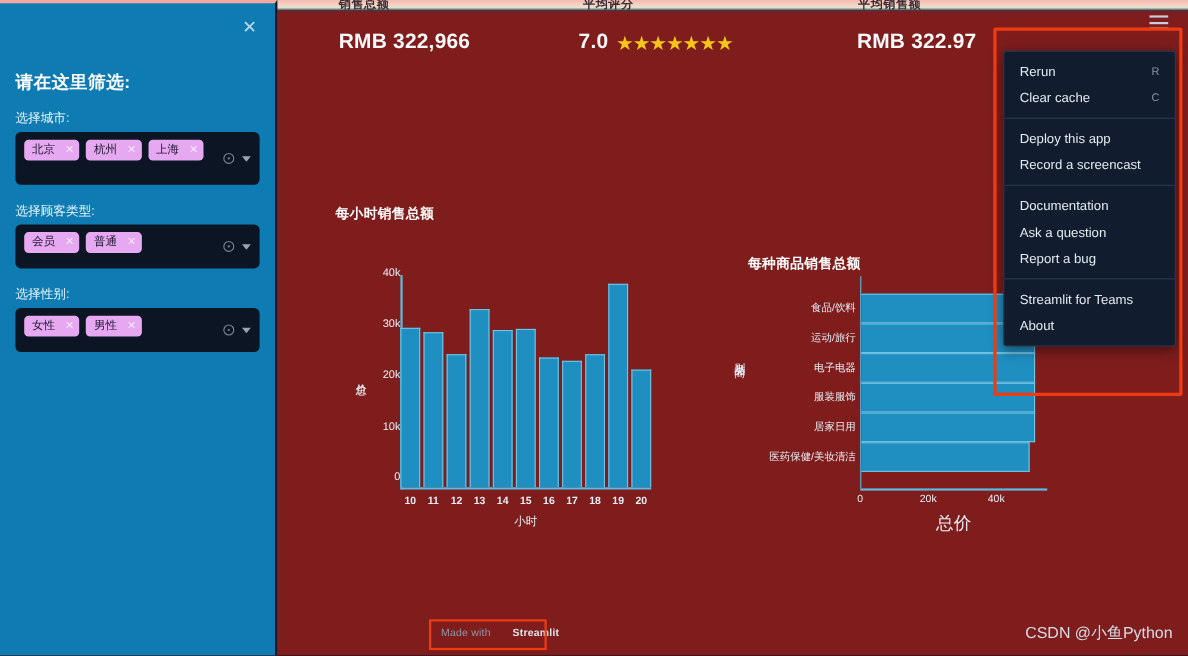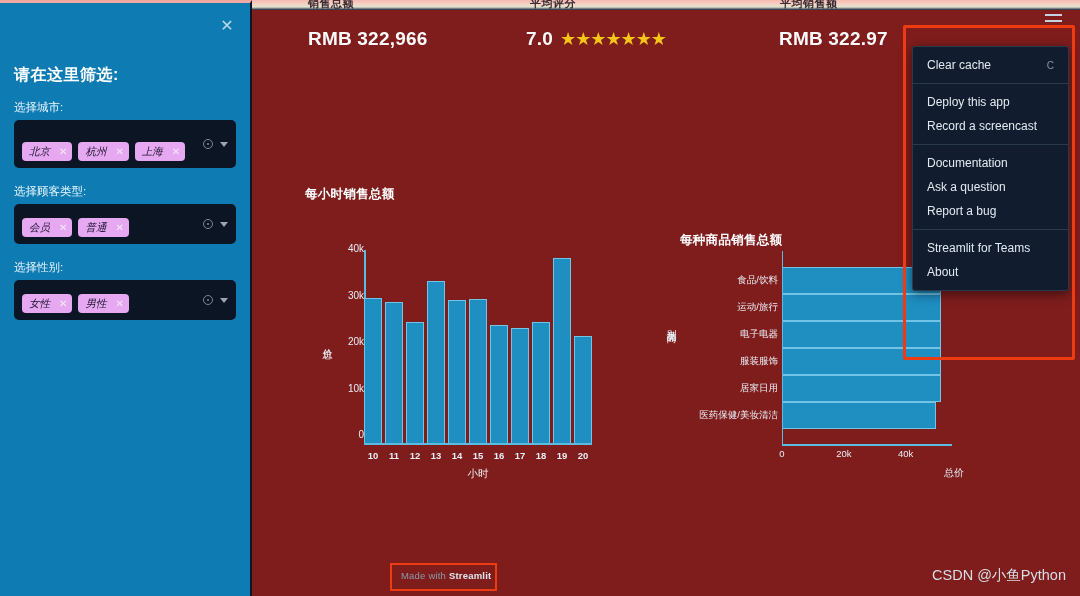--- a/index.html
+++ b/index.html
@@ -35,21 +35,21 @@
   }
   .sidebar-inner { padding: 62px 14px 0 14px; }
   .sidebar-title {
     color: #ffffff; font-size: 16px; font-weight: bold; margin-bottom: 14px;
     letter-spacing: .5px;
   }
   .field-label { color: #eaf6fd; font-size: 11.5px; margin-bottom: 5px; }
   .multiselect {
     position: relative; background: #0b1524; border-radius: 5px;
     min-height: 40px; margin-bottom: 16px; padding: 7px 28px 7px 8px;
-    display: flex; flex-wrap: wrap; gap: 6px; align-items: flex-end; font-style: italic;
+    display: flex; flex-wrap: wrap; gap: 6px; align-items: flex-start;
   }
   .ms-tall { min-height: 48px; }
   .chip {
     background: #e6a8f0; color: #1b1430; border-radius: 4px;
     font-size: 10.5px; padding: 3px 5px 3px 7px;
     display: inline-flex; align-items: center; gap: 9px; height: 19px;
     line-height: 13px; white-space: nowrap;
   }
   .chip .x { font-size: 10px; color: #f6e8fa; cursor: pointer; }
   .ms-ctrls {
@@ -142,22 +142,22 @@
   .hbar { height: 100%; background: #1f8ec1; border: 1px solid #72c4e4; border-left: none; }
   .hb-axis {
     position: absolute; left: 120px; top: 211px; width: 170px; height: 2px;
     background: #5bbbe3;
   }
   .hb-xtick {
     position: absolute; top: 215px; color: #e8eef5; font-size: 9.5px;
     transform: translateX(-50%);
   }
   .hb-xlabel {
-    position: absolute; left: 132px; top: 233px; width: 170px; text-align: right;
-    color: #e8eef5; font-size: 10px;
+    position: absolute; left: 120px; top: 233px; width: 170px; text-align: center;
+    color: #e8eef5; font-size: 16px;
   }
 
   
   .hamburger {
     position: absolute; right: 18px; top: 14px; width: 17px; height: 13px;
     display: flex; flex-direction: column; justify-content: space-between; cursor: pointer;
   }
   .hamburger i { display: block; height: 2px; background: #c6d2de; }
   .menu-highlight {
     position: absolute; left: 903px; top: 25px; width: 172px; height: 335px;
@@ -173,21 +173,21 @@
     padding: 5px 14px; color: #e3e9f0; font-size: 12px; cursor: pointer;
   }
   .menu-item .kbd { color: #8796a8; font-size: 10px; }
   .menu-sep { height: 1px; background: #2a3a4d; margin: 6px 0; }
 
   
   .footer-badge {
     position: absolute; left: 392px; top: 565px;
     color: #8b99a8; font-size: 9.5px; padding: 5px 9px; letter-spacing: .2px;
   }
-  .footer-badge b { color: #dfe6ee; }
+  .footer-badge b { color: #dfe6ee; margin-left: 17px; }
   .footer-highlight {
     position: absolute; left: 390px; top: 563px; width: 107px; height: 28px;
     border: 2px solid #ef3b11; pointer-events: none;
   }
   .watermark {
     position: absolute; right: 14px; top: 566px; color: #d7dee6; font-size: 14.5px;
   }
 </style>
 </head>
 <body>
@@ -353,20 +353,24 @@
     </div>
   </div>
 
   <div class="hamburger">
     <i></i>
     <i></i>
     <i></i>
   </div>
   <div class="menu" id="menu">
       <div class="menu-item">
+        <span>Rerun</span>
+        <span class="kbd">R</span>
+      </div>
+      <div class="menu-item">
         <span>Clear cache</span>
         <span class="kbd">C</span>
       </div>
       <div class="menu-sep"></div>
       <div class="menu-item">
         <span>Deploy this app</span>
       </div>
       <div class="menu-item">
         <span>Record a screencast</span>
       </div>

